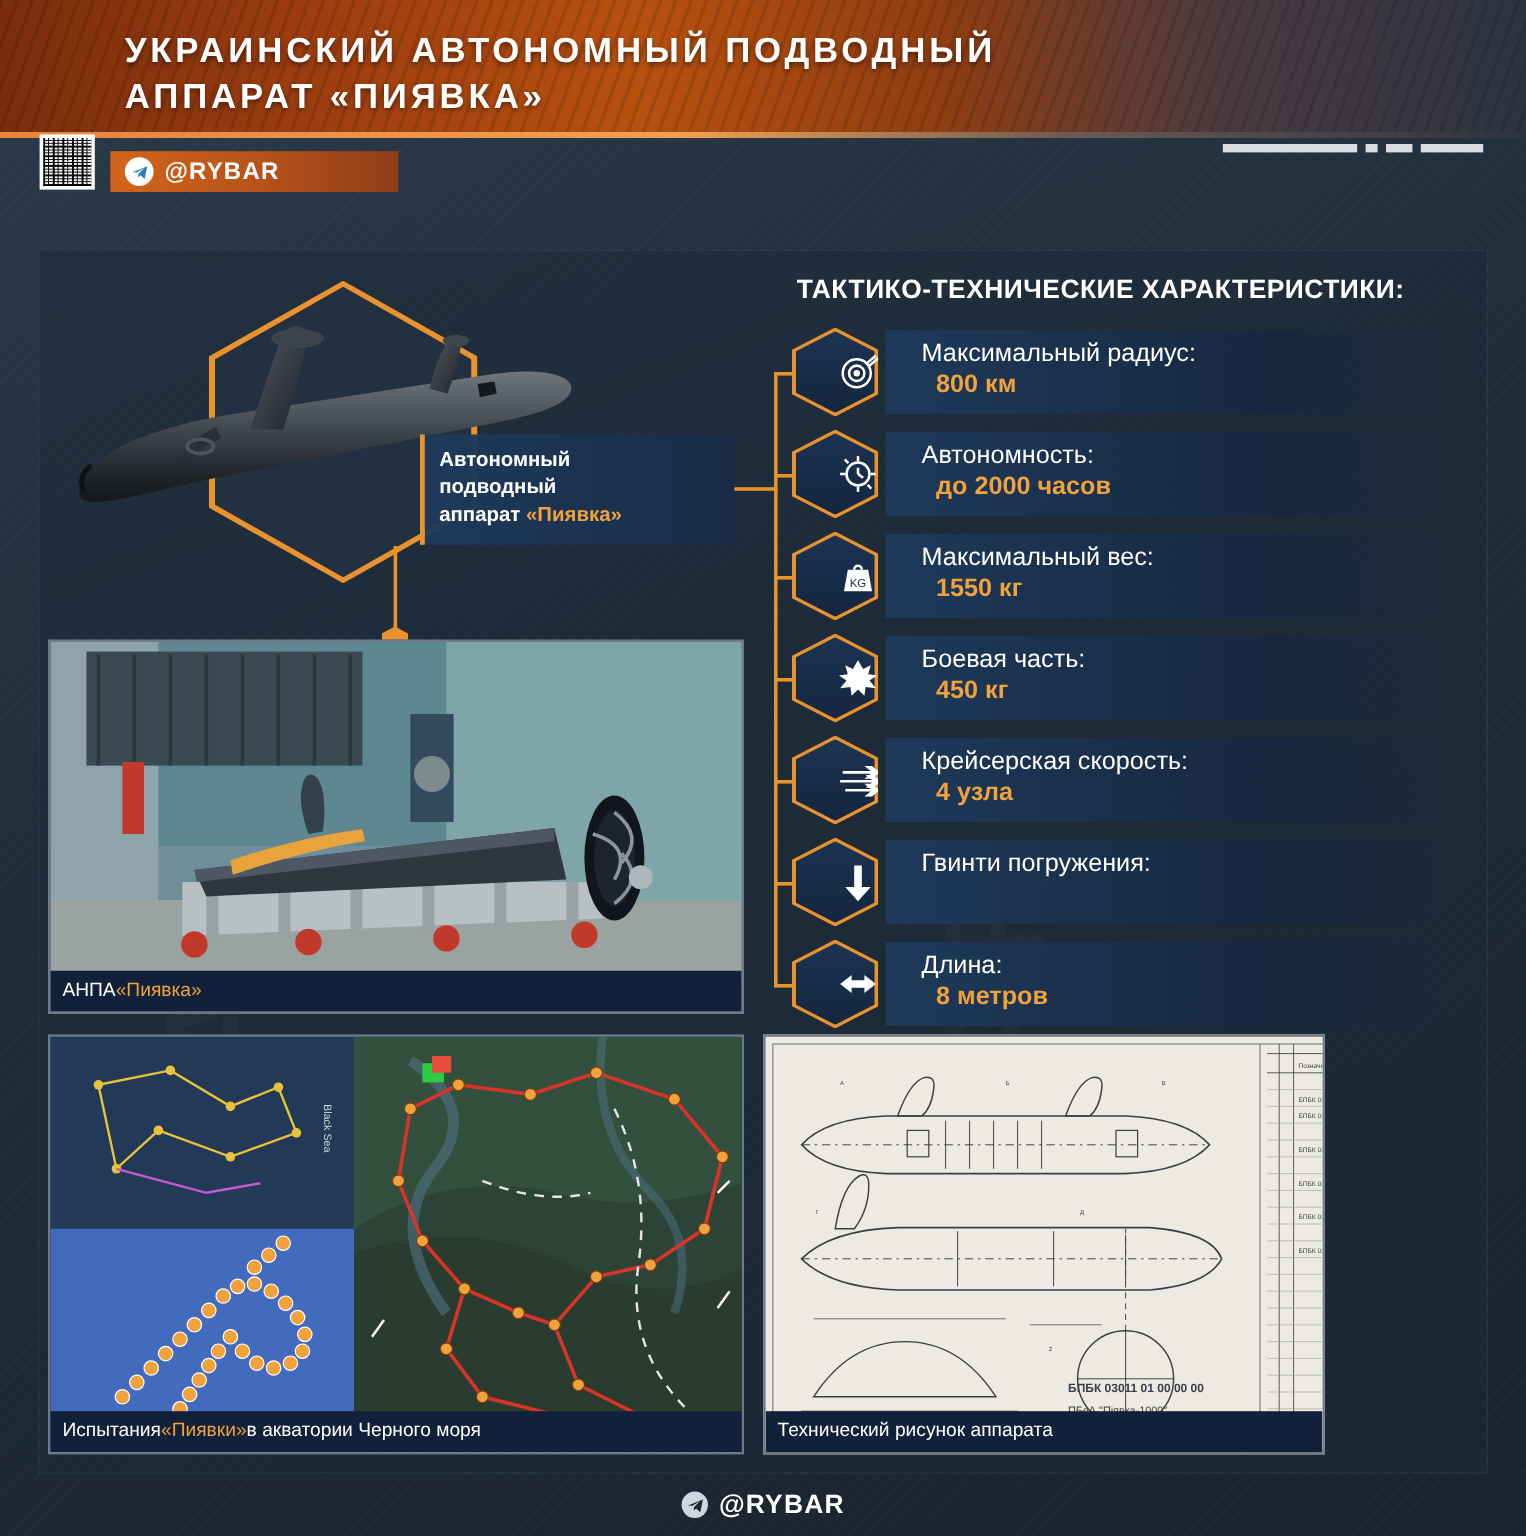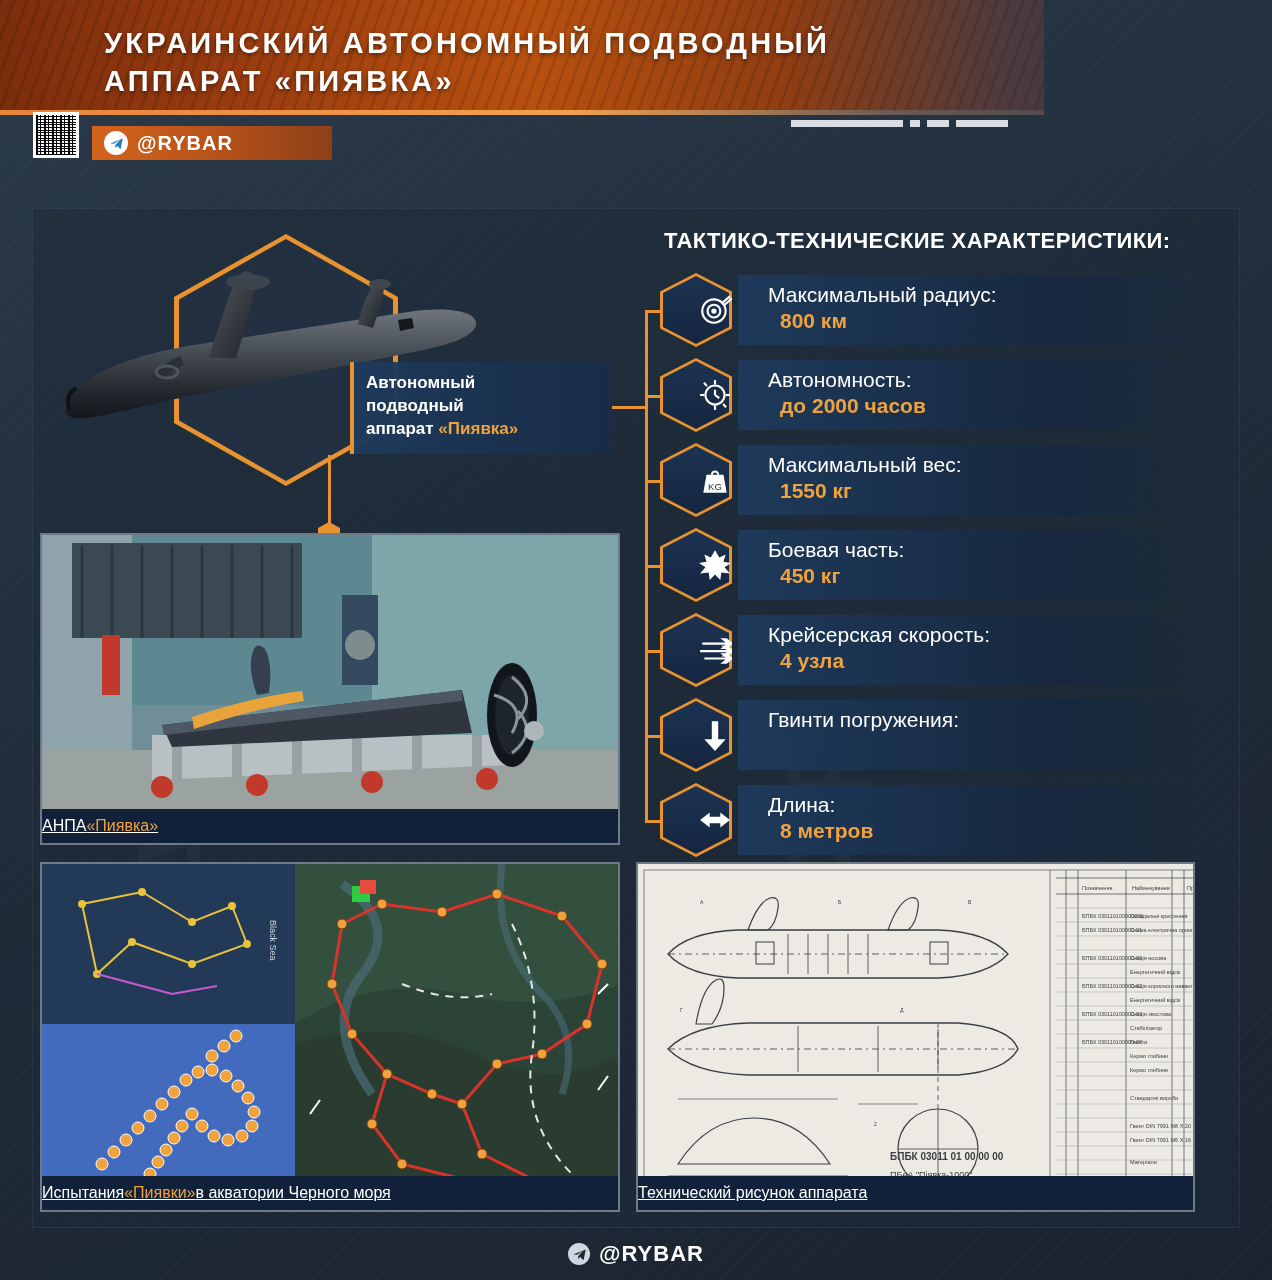--- a/index.html
+++ b/index.html
@@ -28,21 +28,21 @@
     transform: rotate(-90deg);
     transform-origin: left top;
     white-space: nowrap;
     pointer-events: none;
   }
   .wm1 { left: 110px; top: 1180px; }
   .wm2 { left: 760px; top: 1180px; }
 
   
   .header {
-    position: absolute; left: 0; top: 0; width: 1044px; height: 172px;
+    position: absolute; left: 0; top: 0; width: 1272px; height: 172px;
     overflow: hidden;
   }
   .header-bg {
     position: absolute; left: 0; top: 0; width: 1272px; height: 110px;
     background: linear-gradient(90deg, #7b2d0c 0%, #9c3d10 20%, #b8500f 42%, #8f3d12 62%, #4b3a40 80%, #2c3340 100%);
   }
   .header-bg:after {
     content: ""; position: absolute; inset: 0;
     background: repeating-linear-gradient(110deg, rgba(0,0,0,0.11) 0 3px, rgba(255,255,255,0) 3px 12px);
   }
@@ -123,30 +123,30 @@
   
   .photo-main {
     position: absolute; left: 40px; top: 533px; width: 580px; height: 312px;
     border: 2px solid #6d7a88;
     background: #3c4f5b;
     overflow: hidden;
   }
   .cap {
     position: absolute; left: 0; bottom: 0; width: 100%; height: 34px;
     background: #12213a;
-    color: #ffffff; font-size: 16px; display: flex; align-items: center;  text-decoration: underline;
+    color: #ffffff; font-size: 16px; display: flex; align-items: center; padding-left: 10px;
   }
   .cap .hl { color: #f0a23c; }
 
   .photo-map {
     position: absolute; left: 40px; top: 862px; width: 580px; height: 350px;
     border: 2px solid #6d7a88; overflow: hidden; background: #1d2f44;
   }
   .photo-draw {
-    position: absolute; left: 636px; top: 862px; width: 559px; height: 350px;
+    position: absolute; left: 636px; top: 862px; width: 468px; height: 350px;
     border: 2px solid #6d7a88; overflow: hidden; background: #e9e7df;
   }
 
   
   .specs-title {
     position: absolute; left: 664px; top: 228px;
     color: #ffffff; font-size: 22px; font-weight: bold; letter-spacing: 0.4px;
   }
   .spec-row { position: absolute; left: 660px; width: 530px; height: 74px; }
   .spec-hex {

